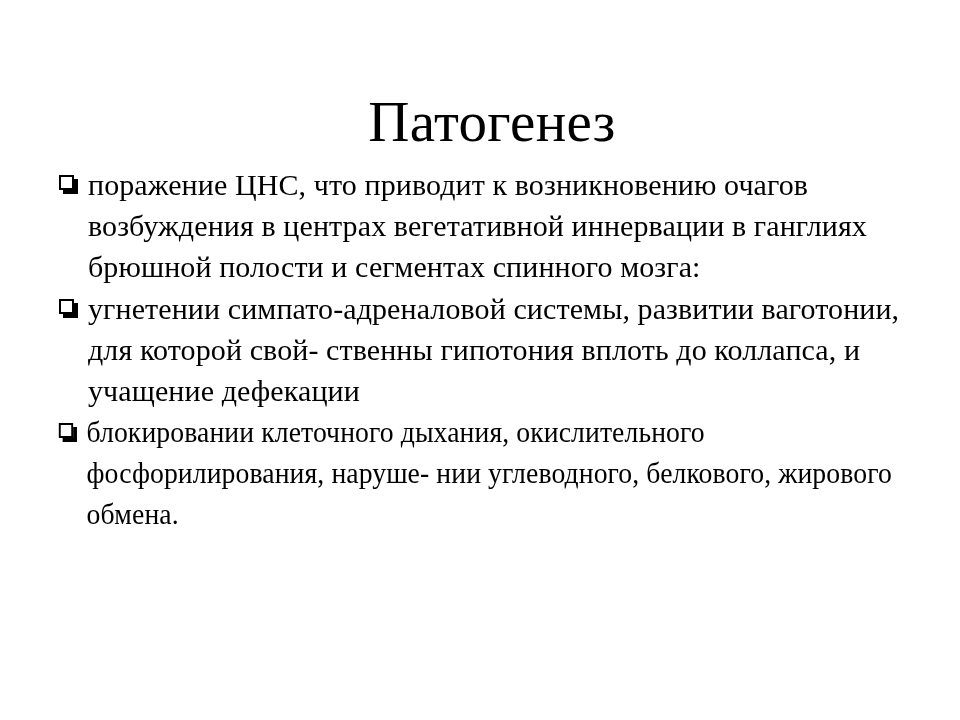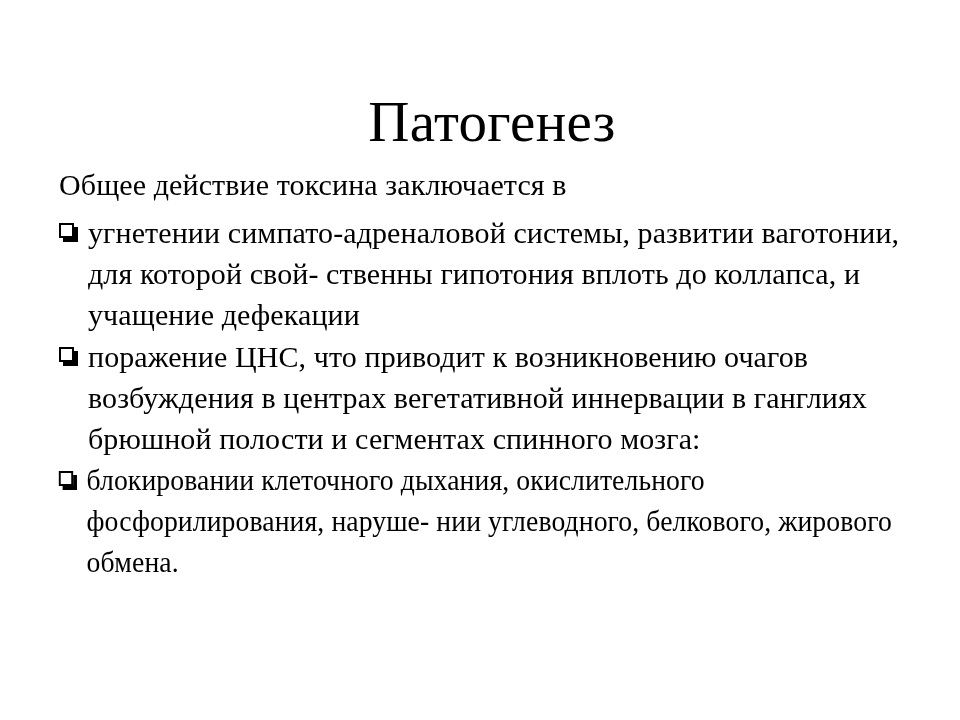--- a/index.html
+++ b/index.html
@@ -121,41 +121,40 @@
 </style>
 </head>
 <body>
 
 <div class="slide">
 
   <h1 class="slide-title">Патогенез</h1>
 
   <div class="slide-body">
 
-    <p class="intro-line">Общее действие токсина заключается в</p>
 
     <ul class="bullet-list">
 
 
       <li class="bullet-item">
         <span class="box-bullet">
           <span class="face"></span>
           <span class="shadow-r"></span>
           <span class="shadow-b"></span>
         </span>
-        <span class="nowrap-block">угнетении симпато-адреналовой системы, развитии ваготонии, для которой свой- ственны гипотония вплоть до коллапса, и учащение дефекации</span>
+        <span class="nowrap-block">поражение ЦНС, что приводит к возникновению очагов возбуждения в центрах вегетативной иннервации в ганглиях брюшной полости и сегментах спинного мозга:</span>
       </li>
 
       <li class="bullet-item">
         <span class="box-bullet">
           <span class="face"></span>
           <span class="shadow-r"></span>
           <span class="shadow-b"></span>
         </span>
-        <span class="nowrap-block">поражение ЦНС, что приводит к возникновению очагов возбуждения в центрах вегетативной иннервации в ганглиях брюшной полости и сегментах спинного мозга:</span>
+        <span class="nowrap-block">угнетении симпато-адреналовой системы, развитии ваготонии, для которой свой- ственны гипотония вплоть до коллапса, и учащение дефекации</span>
       </li>
 
       <li class="bullet-item condensed">
         <span class="box-bullet">
           <span class="face"></span>
           <span class="shadow-r"></span>
           <span class="shadow-b"></span>
         </span>
         <span class="nowrap-block">блокировании клеточного дыхания, окислительного фосфорилирования, наруше- нии углеводного, белкового, жирового обмена.</span>
       </li>

